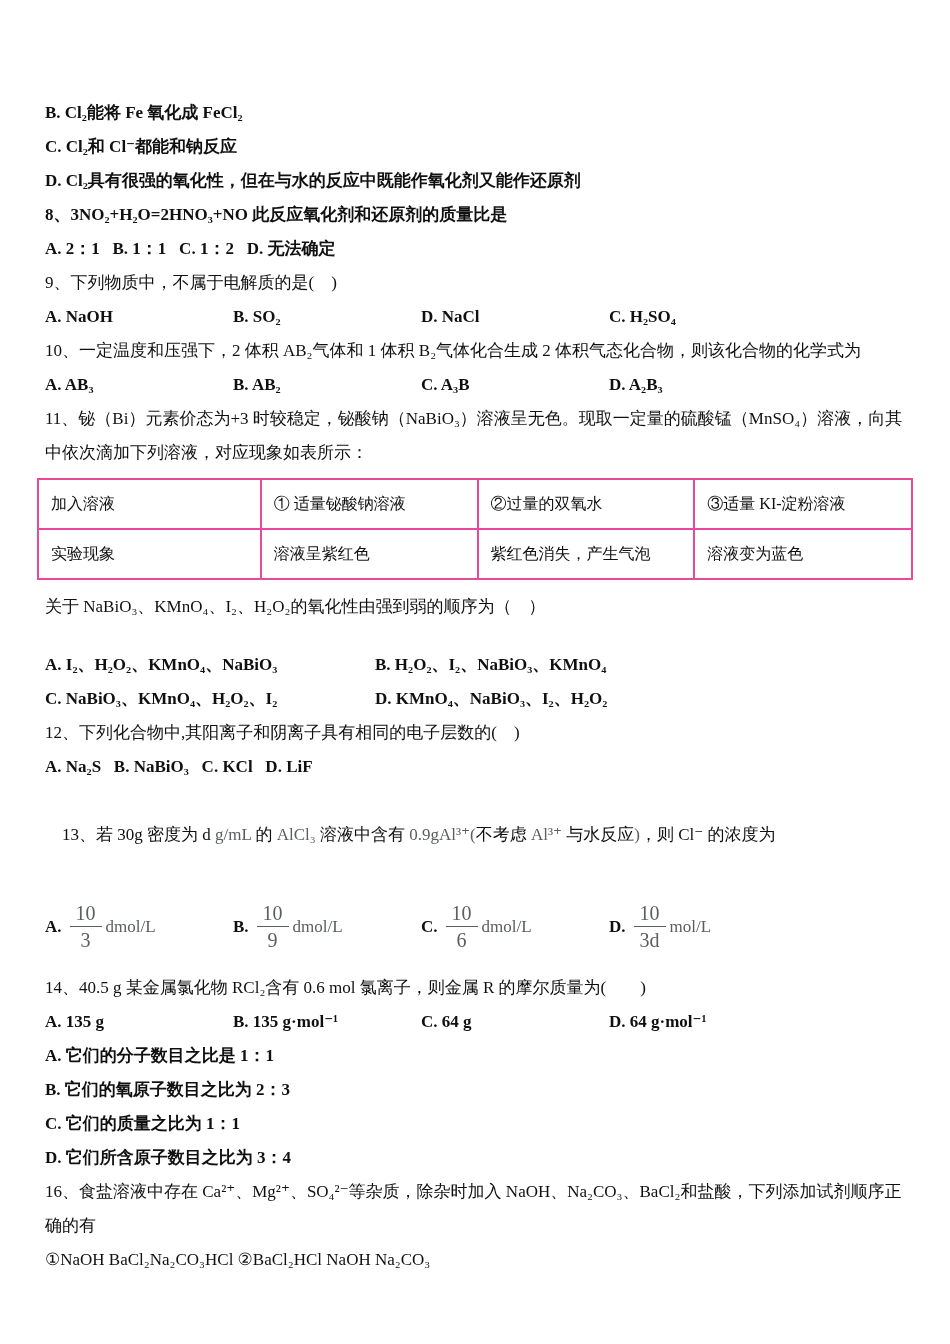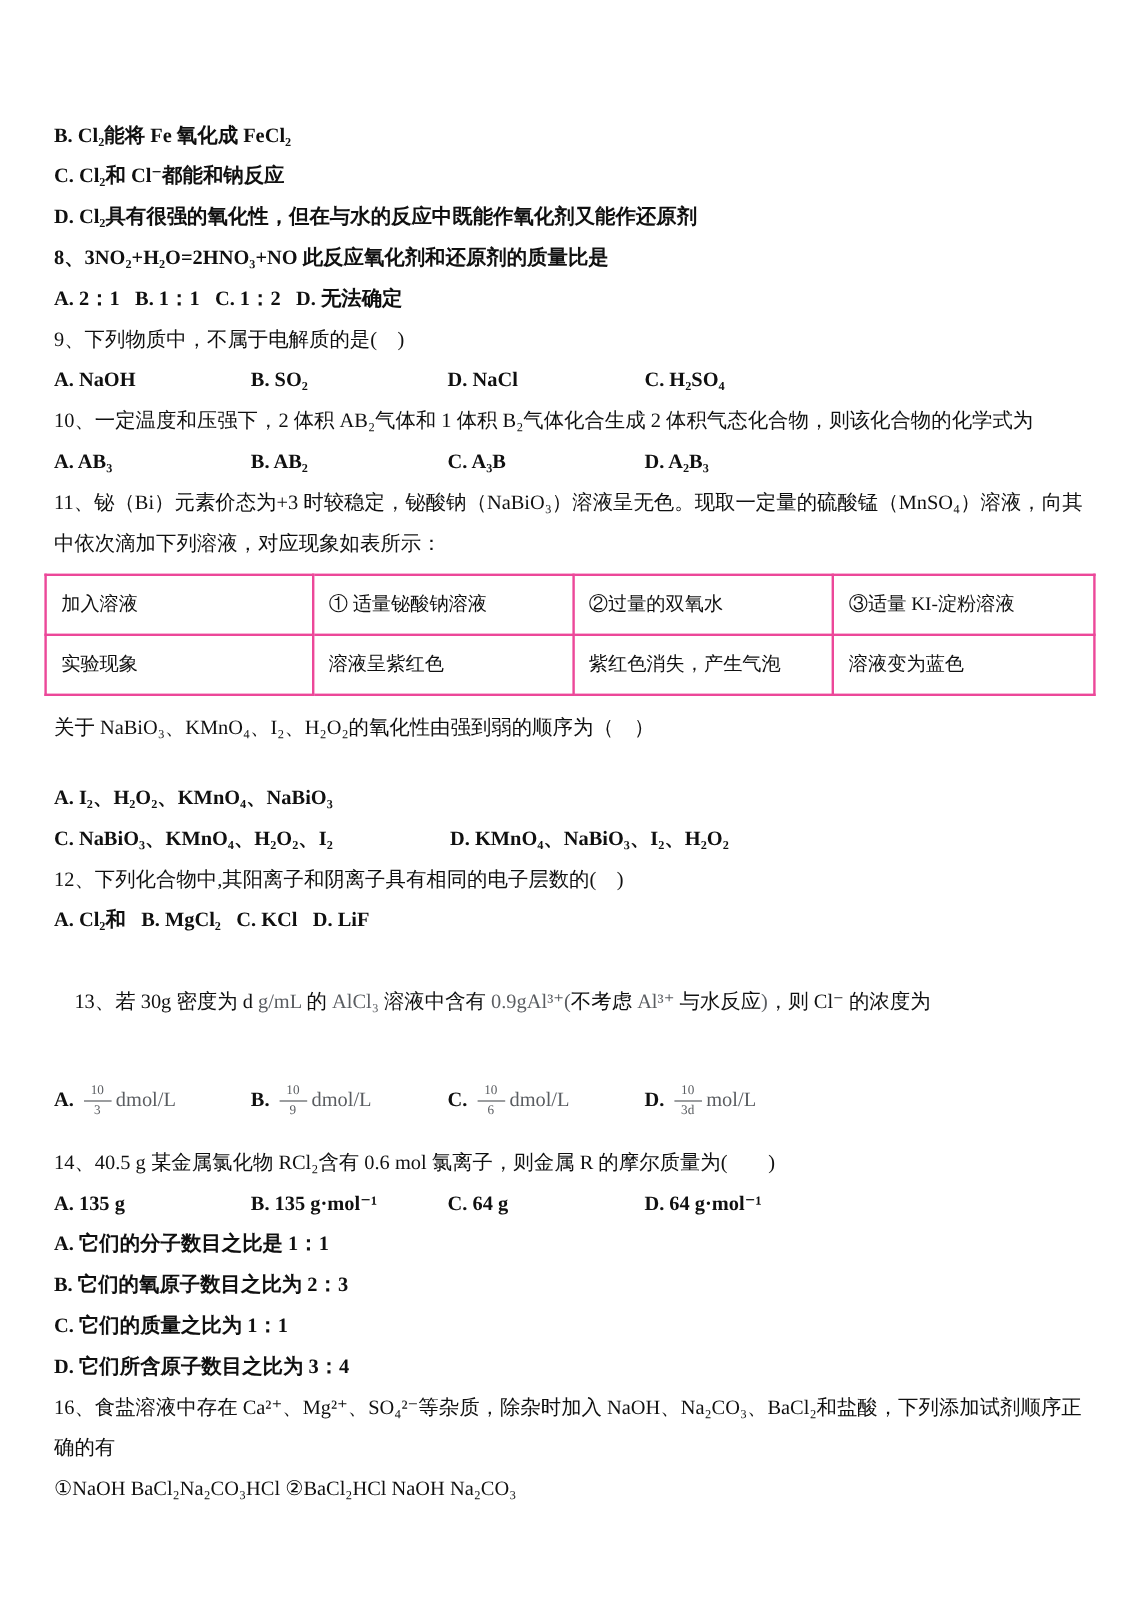--- a/index.html
+++ b/index.html
@@ -9,21 +9,21 @@
     box-sizing:border-box;
     background:#ffffff;
     padding:96px 45px 40px 45px;
     font-family:"Liberation Serif","DejaVu Serif",serif;
     font-size:17px;
     line-height:34px;
     color:#101010;
   }
   .line{white-space:pre-wrap;min-height:34px;}
   .bold{font-weight:700;}
-  .opts4{display:grid;grid-template-columns:164px 164px 164px 1fr;white-space:pre-wrap;}
+  .opts4{display:grid;grid-template-columns:164px 164px 164px 1fr;white-space:pre-wrap;gap:24px;}
   .opts2{display:grid;grid-template-columns:330px 1fr;white-space:pre-wrap;}
   .tbl{
     width:calc(100% + 16px);
     margin:8px 0 10px -8px;
     border-collapse:collapse;
     table-layout:fixed;
     font-size:16px;
     font-weight:400;
   }
   .tbl td{
@@ -41,21 +41,21 @@
   .fracrow{margin:14px 0 18px;align-items:center;}
   .opt{display:inline-flex;align-items:center;}
   .optlabel{font-weight:700;margin-right:8px;}
   .frac{
     display:inline-flex;
     flex-direction:column;
     align-items:center;
     vertical-align:middle;
     margin:0 4px 0 0;
     color:#5a5d61;
-    font-size:11px;
+    font-size:20px;
     line-height:1.3;
   }
   .frac .num{border-bottom:1.5px solid #5a5d61;padding:0 6px;}
   .frac .den{padding:0 6px;}
   .unit{color:#5a5d61;}
 </style>
 </head>
 <body>
 
 <div class="page">
@@ -105,28 +105,29 @@
         <td>紫红色消失，产生气泡</td>
         <td>溶液变为蓝色</td>
       </tr>
     </tbody>
   </table>
 
   <div class="line" style="margin-bottom:24px;">关于 NaBiO₃、KMnO₄、I₂、H₂O₂的氧化性由强到弱的顺序为（　）</div>
 
   <div class="opts2 bold">
     <span>A. I₂、H₂O₂、KMnO₄、NaBiO₃</span>
+    <span>B. H₂O₂、I₂、NaBiO₃、KMnO₄</span>
   </div>
   <div class="opts2 bold">
     <span>C. NaBiO₃、KMnO₄、H₂O₂、I₂</span>
     <span>D. KMnO₄、NaBiO₃、I₂、H₂O₂</span>
   </div>
 
   <div class="line">12、下列化合物中,其阳离子和阴离子具有相同的电子层数的(　)</div>
-  <div class="line bold">A. Cl₂和   B. MgCl₂   C. KCl   D. LiF</div>
+  <div class="line bold">A. Na₂S   B. NaBiO₃   C. KCl   D. LiF</div>
 
   <div class="line">
     <span>13、若 30g 密度为 d </span><span class="math">g/mL</span><span> 的 </span><span class="math">AlCl₃</span><span> 溶液中含有 </span><span class="math">0.9gAl³⁺(</span><span>不考虑 </span><span class="math">Al³⁺</span><span> 与水反应</span><span class="math">)</span><span>，则 Cl⁻ 的浓度为</span>
   </div>
 
   <div class="opts4 fracrow">
     <span class="opt">
       <span class="optlabel">A.</span>
       <span class="frac">
         <span class="num">10</span>

